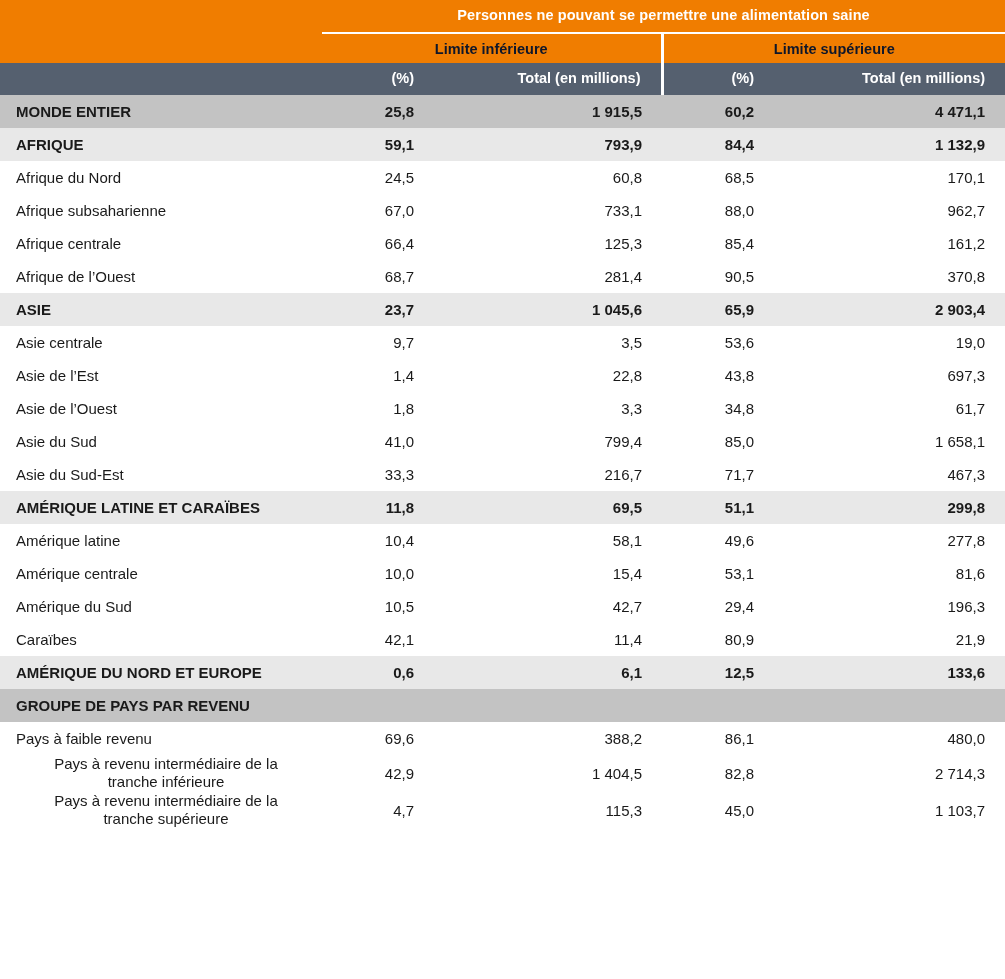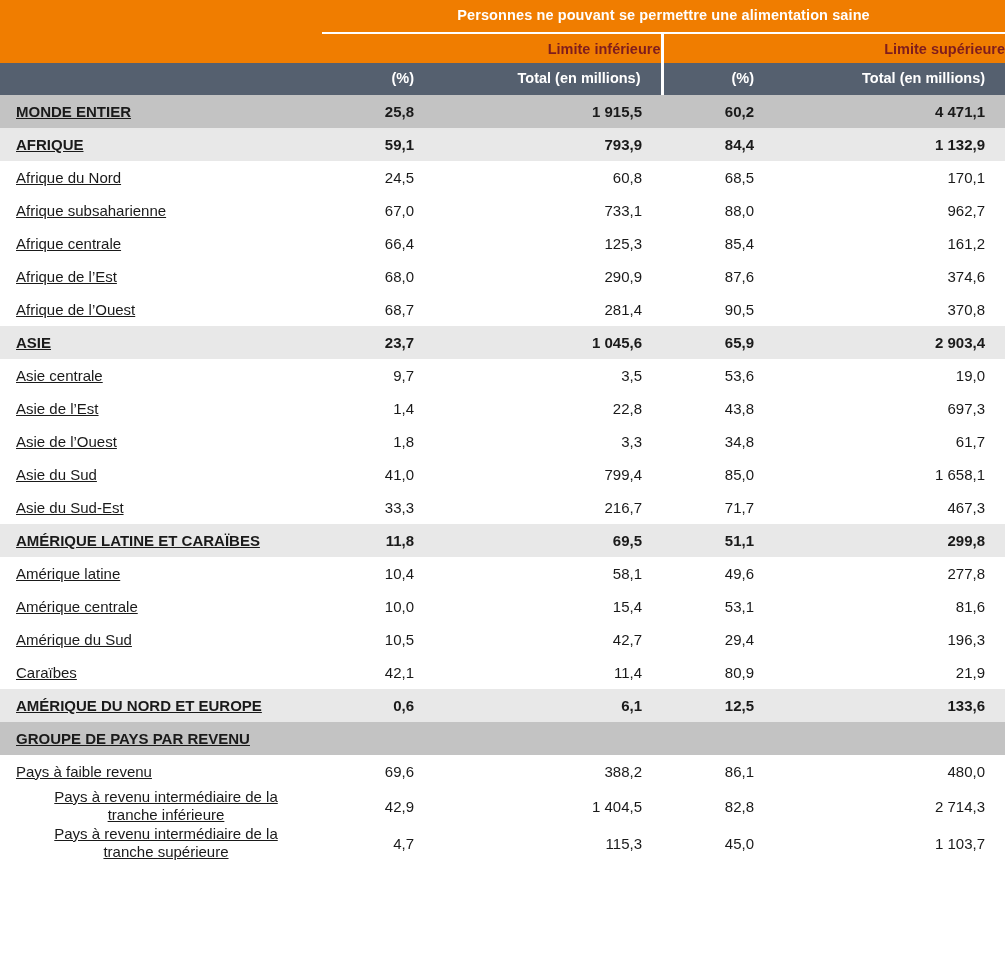--- a/index.html
+++ b/index.html
@@ -56,23 +56,23 @@
   }
   .hdr-blank-left { background: #f07d00; }
 
   .hdr-sub td {
     background: #f07d00;
     padding: 0;
     border: 0;
     height: 30px;
   }
   .hdr-sub .sub-lbl {
-    text-align: right;
+    text-align: center;
     vertical-align: middle;
-    color: #7f1d1d;
+    color: #0f172a;
     font-weight: bold;
     font-size: 14.5px;
     border-top: 2px solid #ffffff;
   }
   .hdr-sub .sub-lower { border-right: 3px solid #ffffff; }
   .hdr-sub .blank-left { background: #f07d00; }
 
   
   .hdr-dark td {
     background: #55606f;
@@ -97,21 +97,20 @@
     vertical-align: middle;
     font-size: 15px;
     color: #1a1a1a;
     padding: 0 20px 1px 0;
     text-align: right;
     border: 0;
   }
   table.data-table tbody td.lbl {
     text-align: left;
     padding: 0 6px 1px 16px;
-    text-decoration: underline;
   }
 
   tr.r-white td  { background: #ffffff; }
   tr.r-light td  { background: #e8e8e8; }
   tr.r-mid td    { background: #c3c3c3; }
 
   tr.bold td { font-weight: bold; }
 
   tr.sep-dark td   { border-bottom: 1.5px solid #3b3b3b; }
   tr.sep-none td   { border-bottom: 0; }
@@ -194,27 +193,20 @@
 
 
     <tr class="r-white sep-dark">
       <td class="lbl ind-2">Afrique centrale</td>
       <td>66,4</td>
       <td>125,3</td>
       <td>85,4</td>
       <td>161,2</td>
     </tr>
 
-    <tr class="r-white sep-dark">
-      <td class="lbl ind-2">Afrique de l’Est</td>
-      <td>68,0</td>
-      <td>290,9</td>
-      <td>87,6</td>
-      <td>374,6</td>
-    </tr>
 
     <tr class="r-white sep-none">
       <td class="lbl ind-2">Afrique de l’Ouest</td>
       <td>68,7</td>
       <td>281,4</td>
       <td>90,5</td>
       <td>370,8</td>
     </tr>
 
     <tr class="r-light bold">

